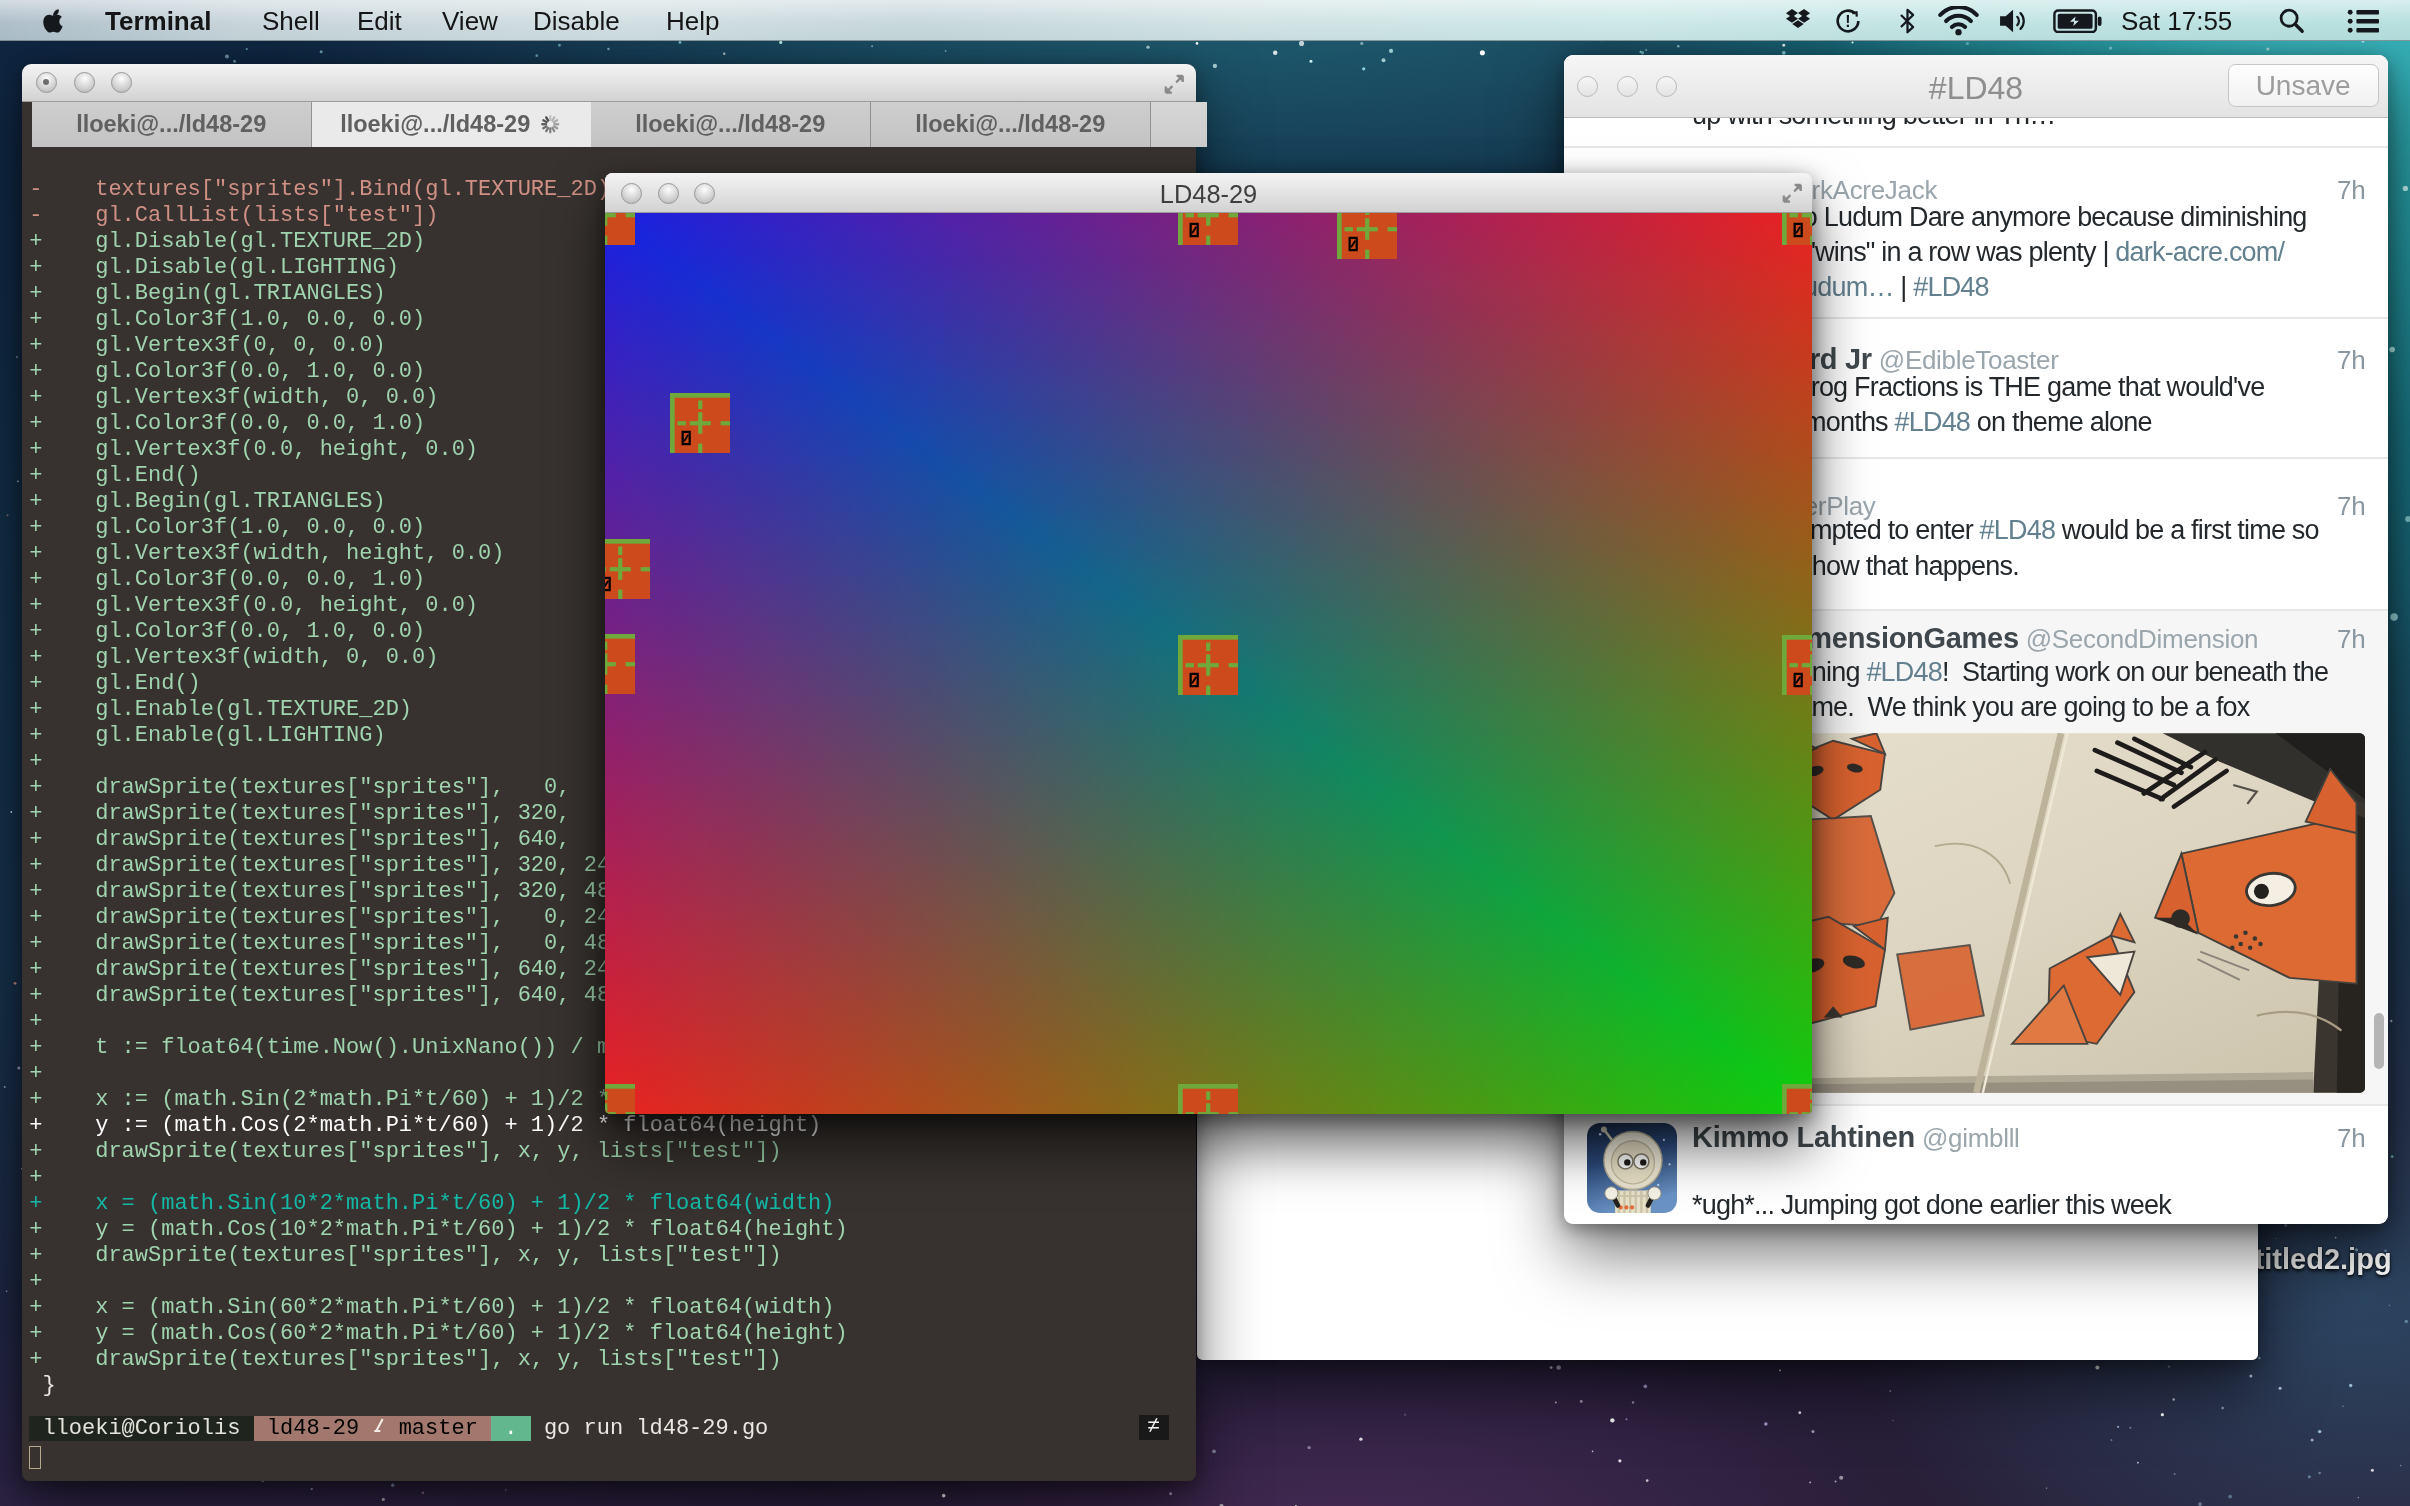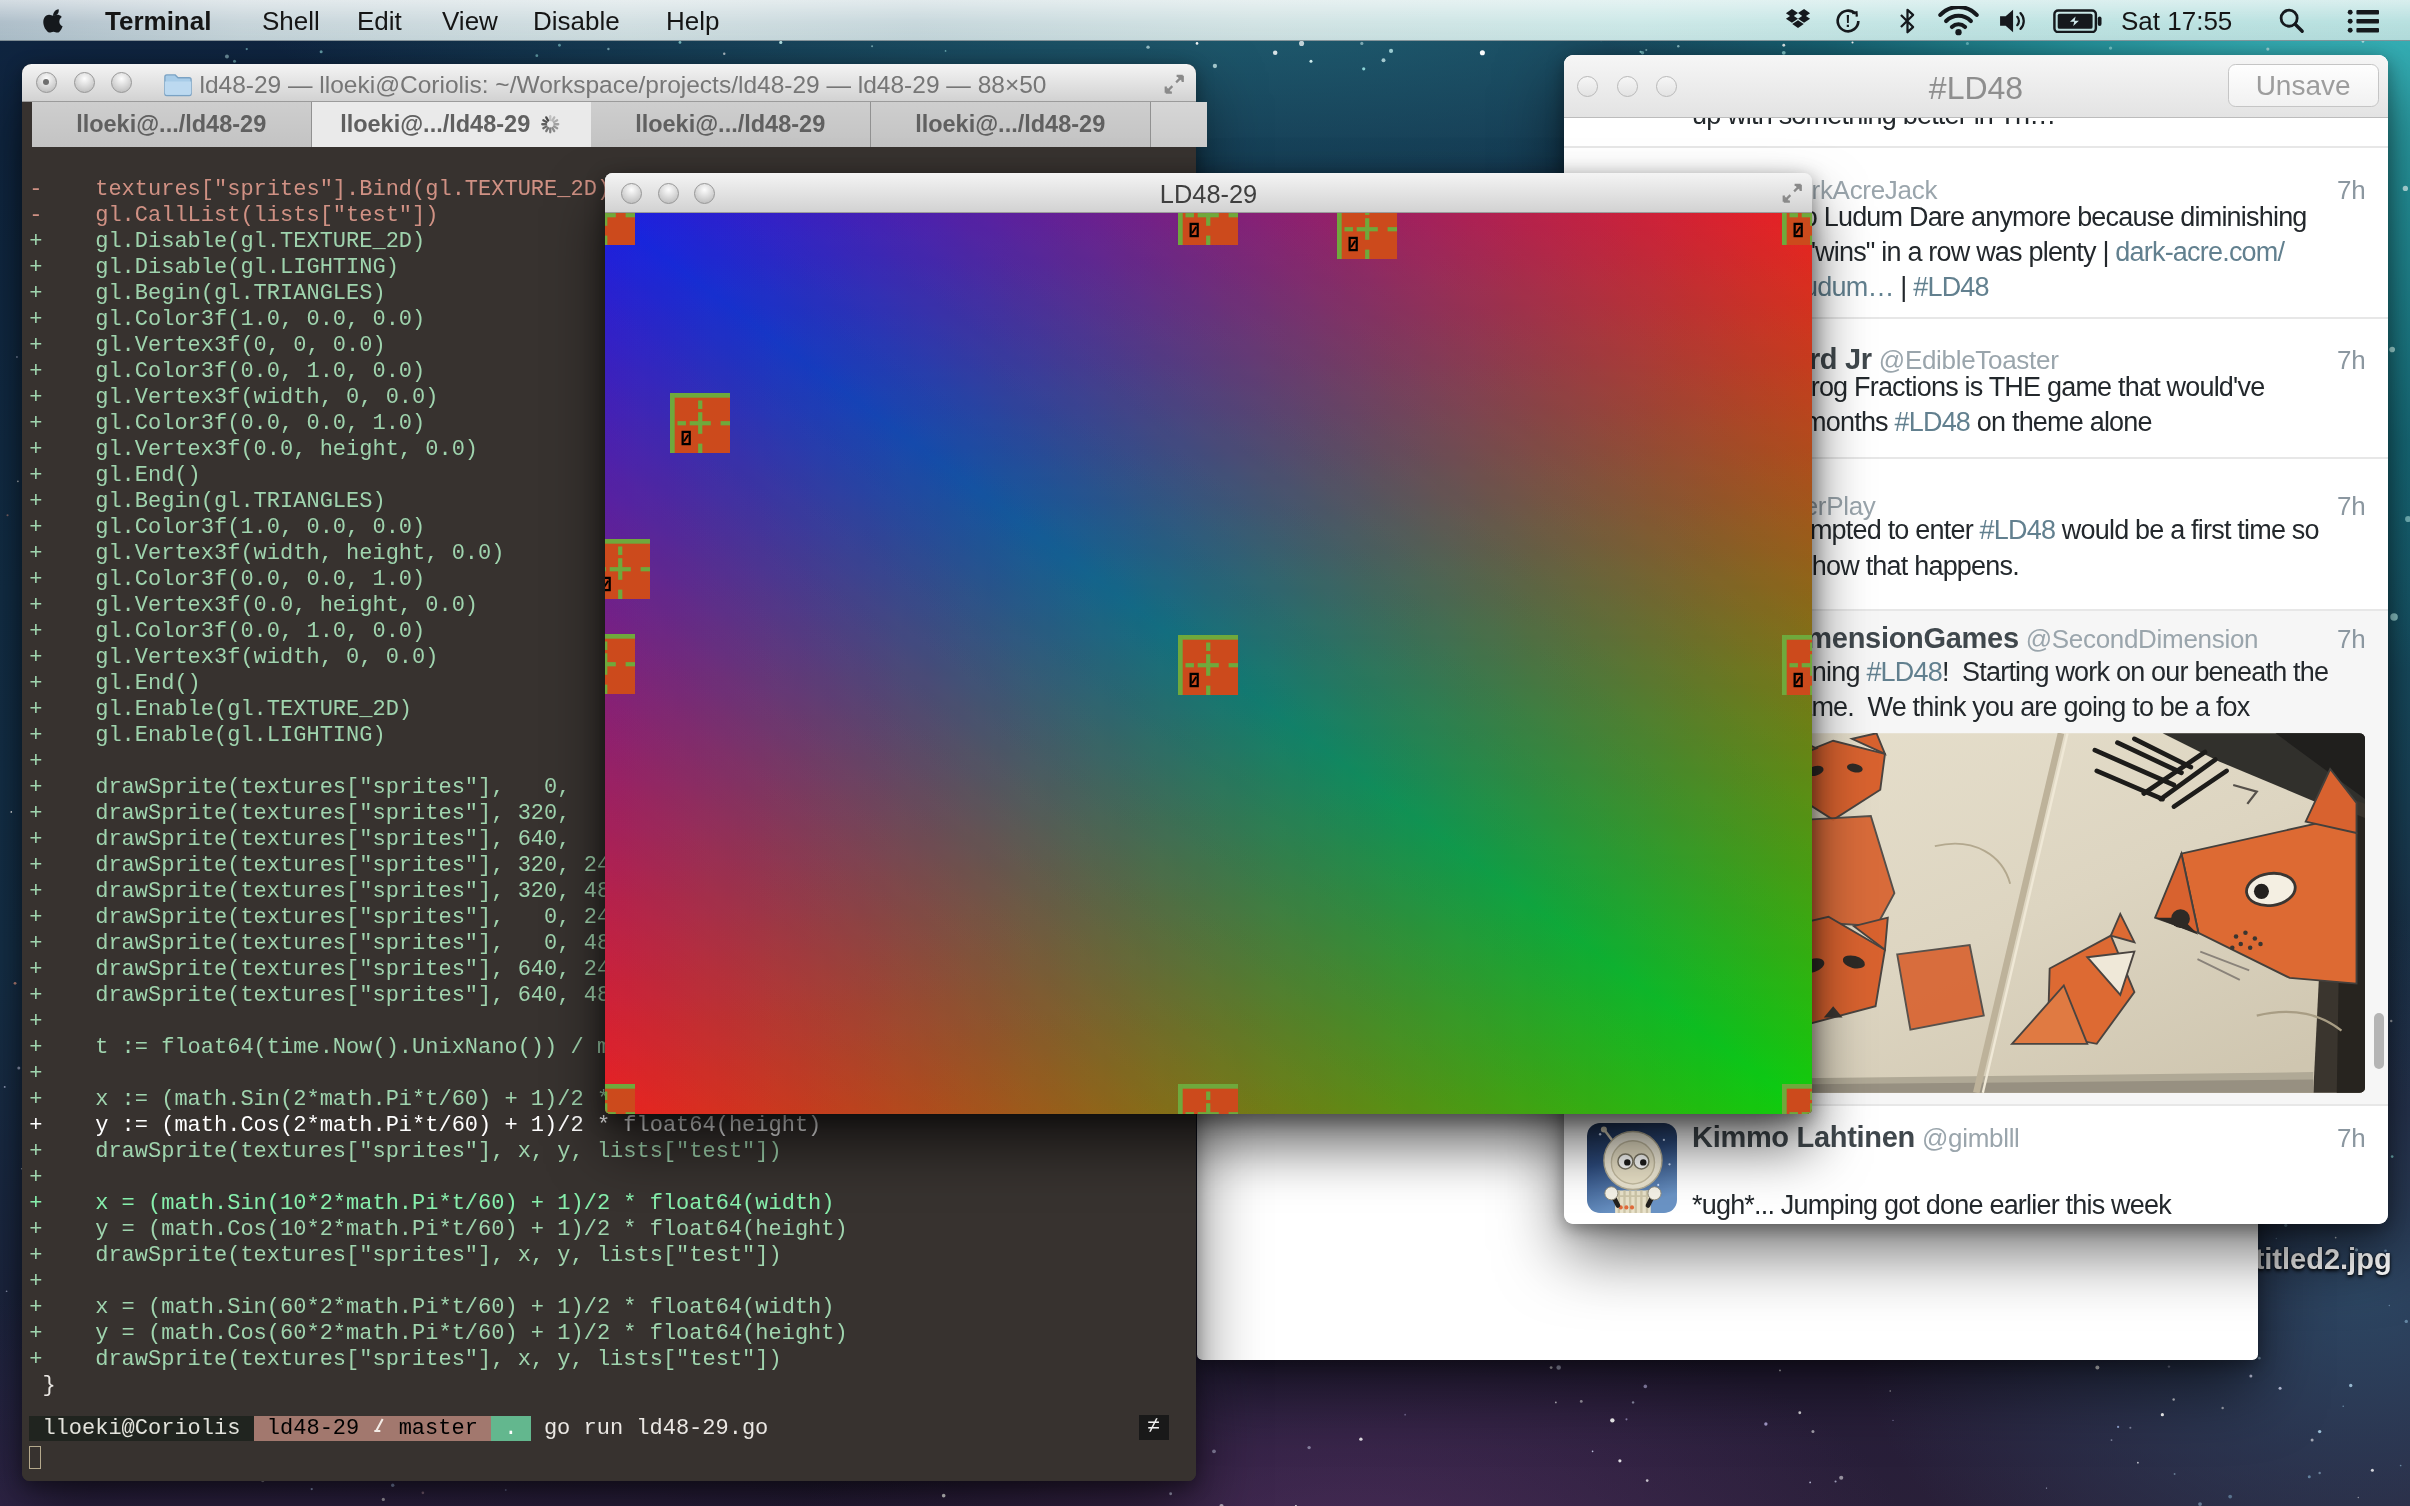--- a/index.html
+++ b/index.html
@@ -311,43 +311,39 @@
 <span style="color:#9fd4ae">+&nbsp;&nbsp;&nbsp;&nbsp;drawSprite(textures["sprites"],   0, 480, lists["test"])</span>
 <span style="color:#9fd4ae">+&nbsp;&nbsp;&nbsp;&nbsp;drawSprite(textures["sprites"], 640, 240, lists["test"])</span>
 <span style="color:#9fd4ae">+&nbsp;&nbsp;&nbsp;&nbsp;drawSprite(textures["sprites"], 640, 480, lists["test"])</span>
 <span style="color:#9fd4ae">+&nbsp;&nbsp;&nbsp;&nbsp;</span>
 <span style="color:#9fd4ae">+&nbsp;&nbsp;&nbsp;&nbsp;t := float64(time.Now().UnixNano()) / math.Pow(10, 9)</span>
 <span style="color:#9fd4ae">+&nbsp;&nbsp;&nbsp;&nbsp;</span>
 <span style="color:#9fd4ae">+&nbsp;&nbsp;&nbsp;&nbsp;x := (math.Sin(2*math.Pi*t/60) + 1)/2 * float64(width)</span>
 <span style="color:#ffffff">+&nbsp;&nbsp;&nbsp;&nbsp;y := (math.Cos(2*math.Pi*t/60) + 1)/2 * float64(height)</span>
 <span style="color:#9fd4ae">+&nbsp;&nbsp;&nbsp;&nbsp;drawSprite(textures["sprites"], x, y, lists["test"])</span>
 <span style="color:#9fd4ae">+&nbsp;&nbsp;&nbsp;&nbsp;</span>
-<span style="color:#86efac">+&nbsp;&nbsp;&nbsp;&nbsp;x = (math.Sin(10*2*math.Pi*t/60) + 1)/2 * float64(width)</span>
+<span style="color:#14b8a6">+&nbsp;&nbsp;&nbsp;&nbsp;x = (math.Sin(10*2*math.Pi*t/60) + 1)/2 * float64(width)</span>
 <span style="color:#9fd4ae">+&nbsp;&nbsp;&nbsp;&nbsp;y = (math.Cos(10*2*math.Pi*t/60) + 1)/2 * float64(height)</span>
 <span style="color:#9fd4ae">+&nbsp;&nbsp;&nbsp;&nbsp;drawSprite(textures["sprites"], x, y, lists["test"])</span>
 <span style="color:#9fd4ae">+&nbsp;&nbsp;&nbsp;&nbsp;</span>
 <span style="color:#9fd4ae">+&nbsp;&nbsp;&nbsp;&nbsp;x = (math.Sin(60*2*math.Pi*t/60) + 1)/2 * float64(width)</span>
 <span style="color:#9fd4ae">+&nbsp;&nbsp;&nbsp;&nbsp;y = (math.Cos(60*2*math.Pi*t/60) + 1)/2 * float64(height)</span>
 <span style="color:#9fd4ae">+&nbsp;&nbsp;&nbsp;&nbsp;drawSprite(textures["sprites"], x, y, lists["test"])</span>
 <span style="color:#ebe8e4">&nbsp;}</span></pre>
     <div class="promptline"><span class="pseg" style="background:#20241f;color:#e3e3dc">&nbsp;lloeki@Coriolis&nbsp;</span><span class="pseg" style="background:#a2786e;color:#000000">&nbsp;ld48-29&nbsp;<svg width="13" height="22.6" viewBox="0 0 14 24" style="vertical-align:-4.7px">
             <path d="M11.5 3 L4.5 16 M2.5 16 L9 16" stroke="#f3ece6" stroke-width="2.2" fill="none"></path>
           </svg>&nbsp;master&nbsp;</span><span class="pseg" style="background:#63b78e;color:#fff">&nbsp;.&nbsp;</span><span style="color:#ebe8e4">&nbsp;go&nbsp;run&nbsp;ld48-29.go</span></div>
     <div class="neq">≠</div>
     <div class="cursor"></div>
   </div>
   <div class="tbar">
     <div class="tl" style="left:14px;top:7.5px;width:21px;height:21px"></div>
       <div style="position:absolute;left:21px;top:14.6px;width:6.6px;height:6.6px;border-radius:50%;background:#6e6e6e"></div>
       <div class="tl" style="left:52px;top:7.5px;width:21px;height:21px"></div>
       <div class="tl" style="left:89px;top:7.5px;width:21px;height:21px"></div>
-    <div class="title"><svg width="30" height="24.5" viewBox="0 0 32 26" style="vertical-align:-4.7px">
-          <path d="M2 4 a2 2 0 0 1 2-2 h9 l3 3 h12 a2 2 0 0 1 2 2 v15 a2 2 0 0 1 -2 2 h-24 a2 2 0 0 1 -2-2 Z" fill="#a8cce8" stroke="#7aa2c4" stroke-width="1.4"></path>
-          <path d="M2 9 h28 v12 a2 2 0 0 1 -2 2 h-24 a2 2 0 0 1 -2-2 Z" fill="#bcd9f0"></path>
-        </svg> ld48-29 — lloeki@Coriolis: ~/Workspace/projects/ld48-29 — ld48-29 — 88×50</div>
     <div class="micon" style="right:9.4px;top:7.5px"><svg width="24.5" height="24.5" viewBox="0 0 26 26">
           <g stroke="#8a8a8a" stroke-width="2.4" fill="#8a8a8a">
             <path d="M15 11 L22 4 M22 4 l-6.5 0 M22 4 l0 6.5" fill="none"></path>
             <path d="M11 15 L4 22 M4 22 l6.5 0 M4 22 l0 -6.5" fill="none"></path>
             <path d="M22 4 l-5.5 1.2 4.3 4.3 Z" stroke="none"></path>
             <path d="M4 22 l5.5 -1.2 -4.3 -4.3 Z" stroke="none"></path>
           </g>
         </svg></div>
   </div>
   <div class="tabbar">

